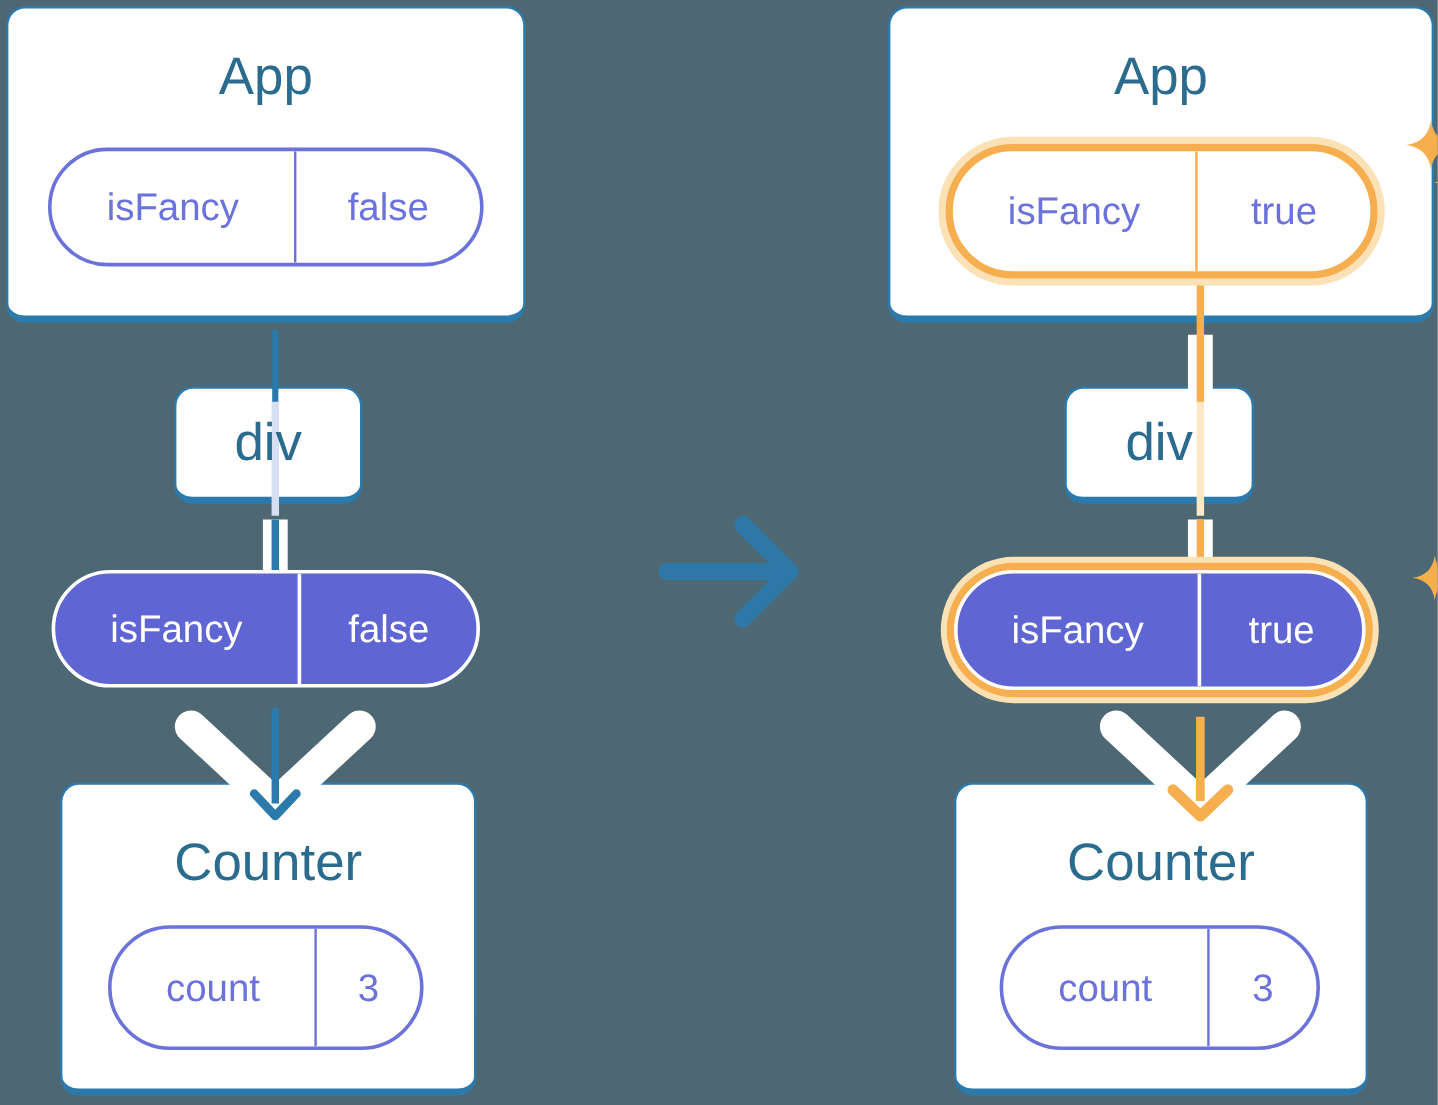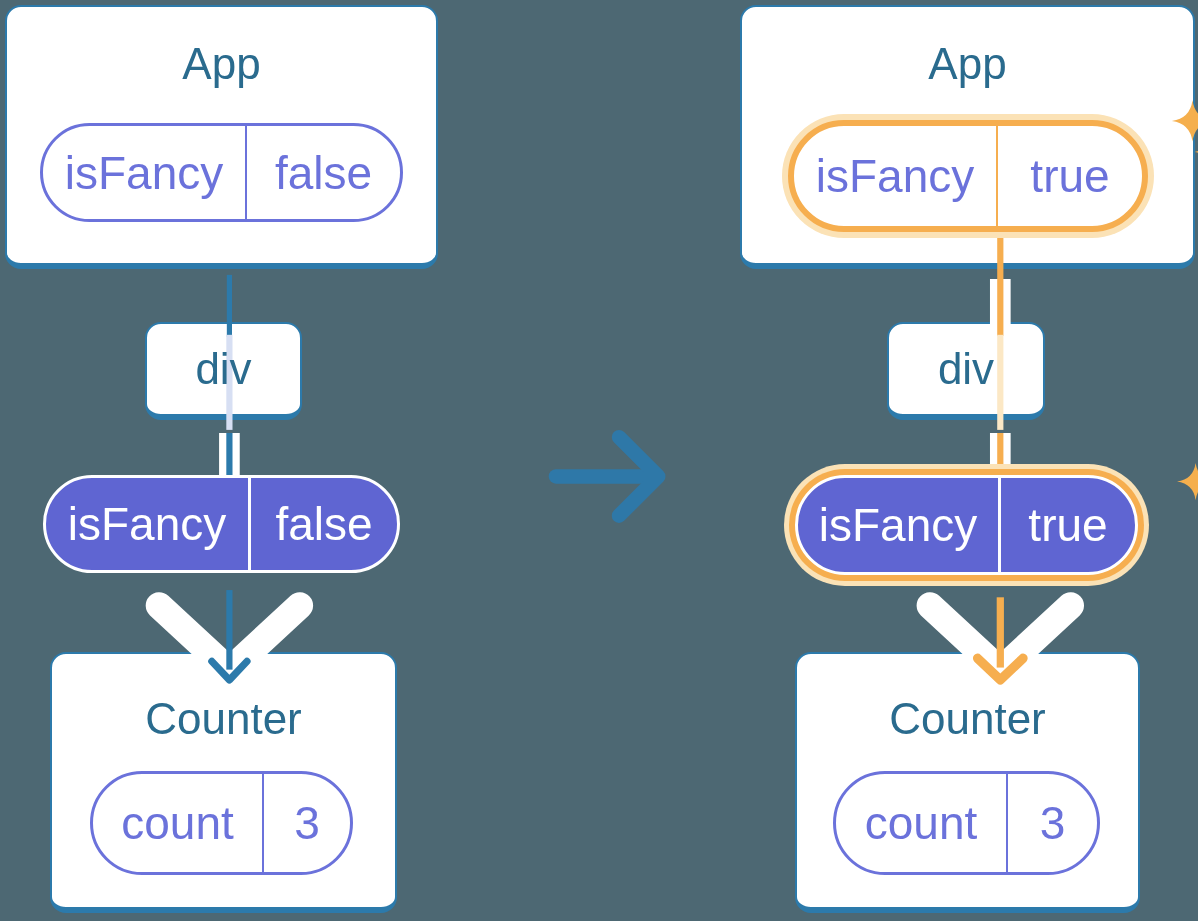--- a/index.html
+++ b/index.html
@@ -17,21 +17,21 @@
     border-radius:16px; box-sizing:border-box;
   }
   .card-title{
     position:absolute; left:0; right:0; top:0; bottom:0;
     display:flex; align-items:flex-start; justify-content:center;
     color:var(--c-title-text); font-size:44px; z-index:3;
   }
   .card-title.vcenter{align-items:center;}
   .pill{
     position:absolute; display:flex; border-radius:80px; box-sizing:border-box;
-    z-index:3; font-size:46px; overflow:hidden;
+    z-index:3; font-size:32px; overflow:hidden;
   }
   .seg{display:flex; align-items:center; justify-content:center; flex:0 0 auto;}
   .seg2{flex:1;}
   .emph{font-weight:400;}
   
   .pill.outline{background:var(--c-white); border:3px solid var(--c-purple); color:var(--c-purple);}
   
   .pill.solid{background:var(--c-purple-fill); border:3px solid var(--c-white); color:var(--c-white);}
   
   .pill.hl-outline{

